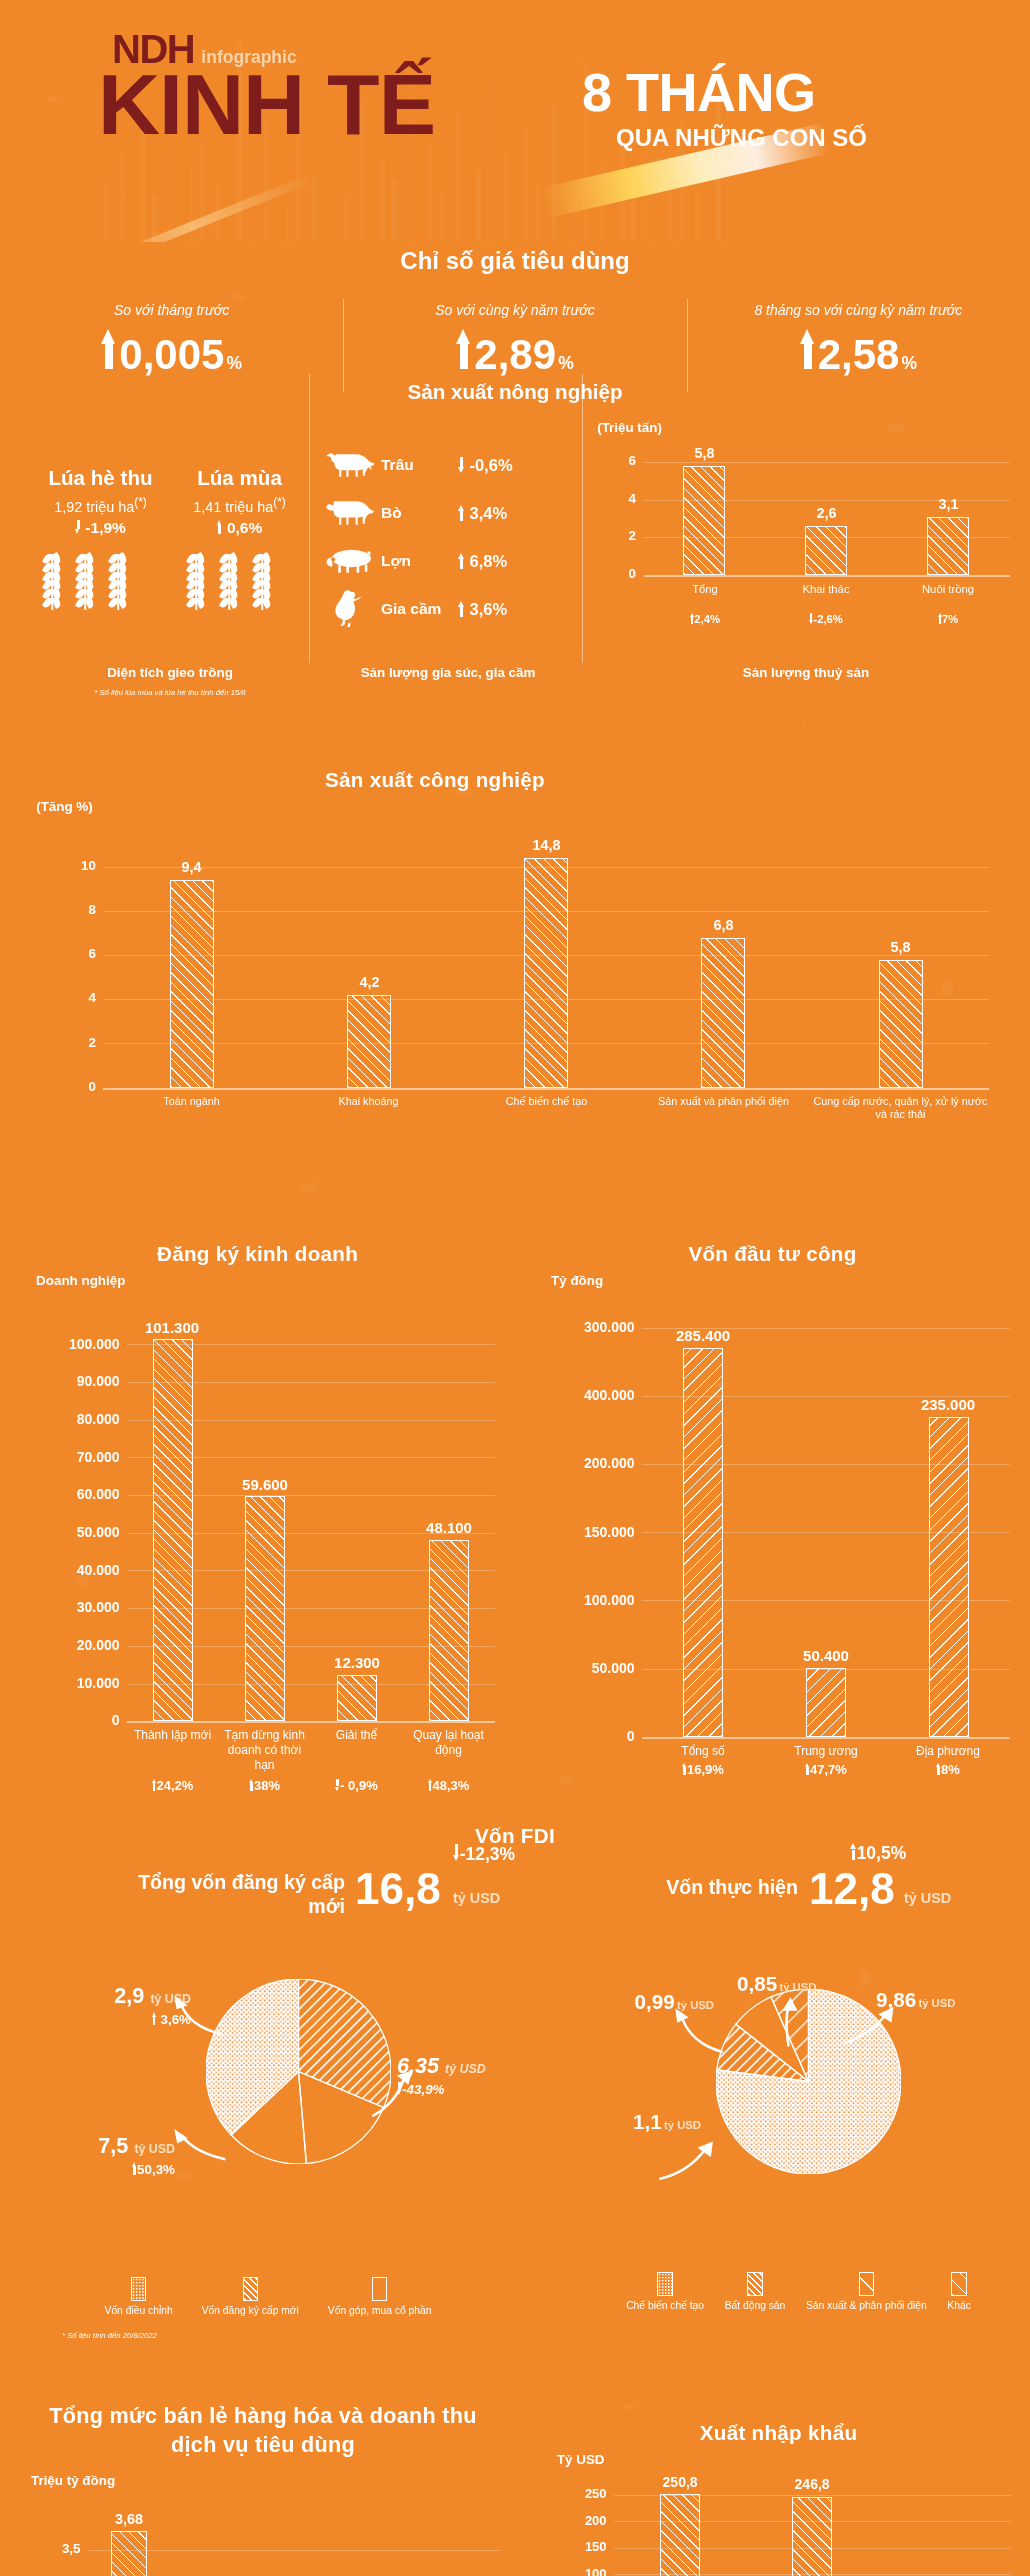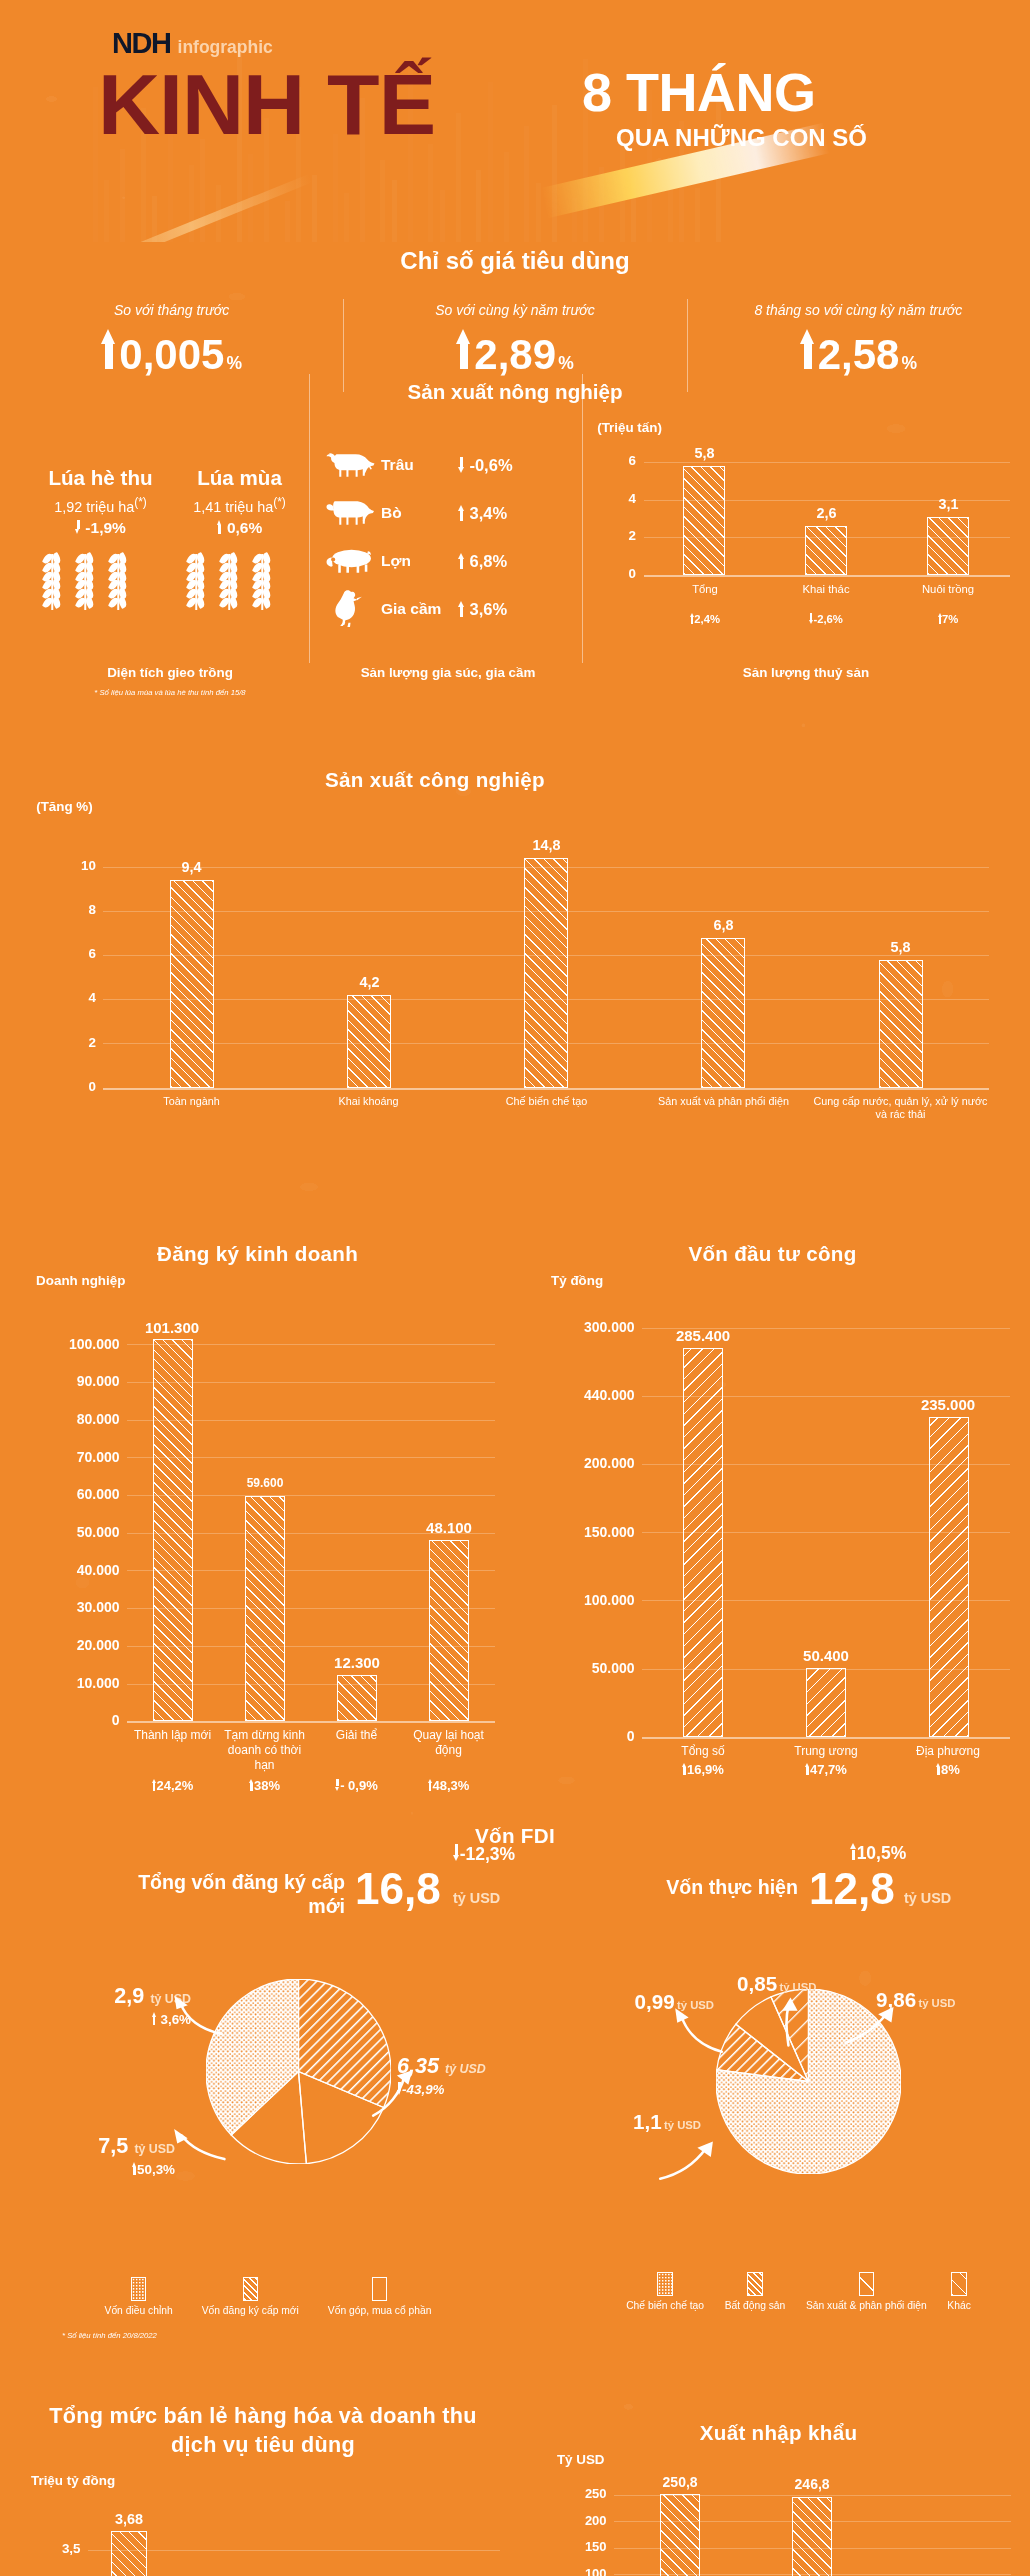--- a/index.html
+++ b/index.html
@@ -40,21 +40,21 @@
   .abs{position:absolute;}
   .ctr{text-align:center;}
   .sec-title{font-size:20.6px;font-weight:bold;text-align:center;letter-spacing:0.3px;}
   .pale{color:#fde0c2;}
 
   
   #hdr{position:absolute;top:0;left:0;width:1030px;height:242px;overflow:hidden;}
   #hdr .bars{position:absolute;left:93px;top:41px;width:618px;height:201px;}
   #hdr .bars i{position:absolute;bottom:0;width:4.6px;background:rgba(255,255,255,.14);display:block;}
   #hdr .brand{position:absolute;left:112px;top:27px;display:flex;align-items:baseline;gap:7.2px;}
-  #hdr .brand .ndh{font-size:29px;font-weight:900;color:#0f172a;letter-spacing:-1.5px;}
+  #hdr .brand .ndh{font-size:40px;font-weight:900;color:#7f1d1d;letter-spacing:-1.5px;}
   #hdr .brand .ig{font-size:17.5px;font-weight:bold;color:#fbd3ab;}
   #hdr .kinhte{position:absolute;left:98px;top:61px;font-size:86px;font-weight:900;
       letter-spacing:-1px;line-height:1;color:#7f1d1d;}
   #hdr .r1{position:absolute;left:582px;top:61px;font-size:54px;font-weight:900;letter-spacing:-0.5px;color:#fff;}
   #hdr .r2{position:absolute;left:616px;top:124px;font-size:24px;font-weight:900;letter-spacing:0;color:#fff;}
   #hdr .streak{position:absolute;left:541px;top:155px;width:289px;height:31px;
      background:linear-gradient(92deg,rgba(255,214,90,0) 0%,#ffd75a 30%,#fff3c4 55%,rgba(255,255,255,.9) 75%,rgba(255,255,255,0) 100%);
      transform:rotate(-13deg);filter:blur(0.5px);opacity:.95;}
   #hdr .streak2{position:absolute;left:62px;top:222px;width:258px;height:9.3px;
      background:linear-gradient(90deg,rgba(255,240,200,0),#ffe9b0,rgba(255,255,255,0));
@@ -385,21 +385,21 @@
       <div class="axlbl" style="left: 0px; width: 104px; text-align: right; top: 138px; font-size: 14px;">80.000</div>
       <div class="gridline" style="left: 111px; top: 109px; width: 368px; opacity: 0.45;"></div>
       <div class="axlbl" style="left: 0px; width: 104px; text-align: right; top: 100px; font-size: 14px;">90.000</div>
       <div class="gridline" style="left: 111px; top: 71px; width: 368px; opacity: 0.45;"></div>
       <div class="axlbl" style="left: 0px; width: 104px; text-align: right; top: 63px; font-size: 14px;">100.000</div>
       <div class="bar " style="left: 137px; width: 40px; height: 382px; bottom: 93px;"></div>
       <div class="vallbl" style="left: 110px; width: 93px; top: 46px; font-size: 15px;">101.300</div>
       <div class="catlbl" style="left: 112px; width: 90px; top: 455px; font-size: 12px; line-height: 1.25;">Thành lập mới</div>
       <div class="pctlbl" style="left: 112px; width: 90px; top: 505px; font-size: 13px;"><span class="arw"></span>24,2%</div>
       <div class="bar " style="left: 229px; width: 40px; height: 225px; bottom: 93px;"></div>
-      <div class="vallbl" style="left: 203px; width: 93px; top: 203px; font-size: 12px;">59.600</div>
+      <div class="vallbl" style="left: 203px; width: 93px; top: 203px; font-size: 15px;">59.600</div>
       <div class="catlbl" style="left: 204px; width: 90px; top: 455px; font-size: 12px; line-height: 1.25;">Tạm dừng kinh doanh có thời hạn</div>
       <div class="pctlbl" style="left: 204px; width: 90px; top: 505px; font-size: 13px;"><span class="arw"></span>38%</div>
       <div class="bar " style="left: 321px; width: 40px; height: 46px; bottom: 93px;"></div>
       <div class="vallbl" style="left: 295px; width: 93px; top: 381px; font-size: 15px;">12.300</div>
       <div class="catlbl" style="left: 296px; width: 90px; top: 455px; font-size: 12px; line-height: 1.25;">Giải thể</div>
       <div class="pctlbl" style="left: 296px; width: 90px; top: 505px; font-size: 13px;"><span class="arw down"></span>- 0,9%</div>
       <div class="bar " style="left: 413px; width: 40px; height: 181px; bottom: 93px;"></div>
       <div class="vallbl" style="left: 387px; width: 93px; top: 246px; font-size: 15px;">48.100</div>
       <div class="catlbl" style="left: 388px; width: 90px; top: 455px; font-size: 12px; line-height: 1.25;">Quay lại hoạt động</div>
       <div class="pctlbl" style="left: 388px; width: 90px; top: 505px; font-size: 13px;"><span class="arw"></span>48,3%</div>
@@ -413,21 +413,21 @@
       <div class="axlbl" style="left: 0px; width: 104px; text-align: right; top: 455px; font-size: 14px;">0</div>
       <div class="gridline" style="left: 111px; top: 396px; width: 368px; opacity: 0.45;"></div>
       <div class="axlbl" style="left: 0px; width: 104px; text-align: right; top: 387px; font-size: 14px;">50.000</div>
       <div class="gridline" style="left: 111px; top: 327px; width: 368px; opacity: 0.45;"></div>
       <div class="axlbl" style="left: 0px; width: 104px; text-align: right; top: 319px; font-size: 14px;">100.000</div>
       <div class="gridline" style="left: 111px; top: 259px; width: 368px; opacity: 0.45;"></div>
       <div class="axlbl" style="left: 0px; width: 104px; text-align: right; top: 251px; font-size: 14px;">150.000</div>
       <div class="gridline" style="left: 111px; top: 191px; width: 368px; opacity: 0.45;"></div>
       <div class="axlbl" style="left: 0px; width: 104px; text-align: right; top: 182px; font-size: 14px;">200.000</div>
       <div class="gridline" style="left: 111px; top: 123px; width: 368px; opacity: 0.45;"></div>
-      <div class="axlbl" style="left: 0px; width: 104px; text-align: right; top: 114px; font-size: 14px;">440.000</div>
+      <div class="axlbl" style="left: 0px; width: 104px; text-align: right; top: 114px; font-size: 14px;">400.000</div>
       <div class="gridline" style="left: 111px; top: 55px; width: 368px; opacity: 0.45;"></div>
       <div class="axlbl" style="left: 0px; width: 104px; text-align: right; top: 46px; font-size: 14px;">300.000</div>
       <div class="bar h3" style="left: 152px; width: 40px; height: 389px; bottom: 77px;"></div>
       <div class="vallbl" style="left: 126px; width: 93px; top: 54px; font-size: 15px;">285.400</div>
       <div class="catlbl" style="left: 112px; width: 121px; top: 471px; font-size: 12px; line-height: 1.25;">Tổng số</div>
       <div class="pctlbl" style="left: 112px; width: 121px; top: 489px; font-size: 13px;"><span class="arw"></span>16,9%</div>
       <div class="bar h3" style="left: 275px; width: 40px; height: 69px; bottom: 77px;"></div>
       <div class="vallbl" style="left: 249px; width: 93px; top: 374px; font-size: 15px;">50.400</div>
       <div class="catlbl" style="left: 235px; width: 121px; top: 471px; font-size: 12px; line-height: 1.25;">Trung ương</div>
       <div class="pctlbl" style="left: 235px; width: 121px; top: 489px; font-size: 13px;"><span class="arw"></span>47,7%</div>

